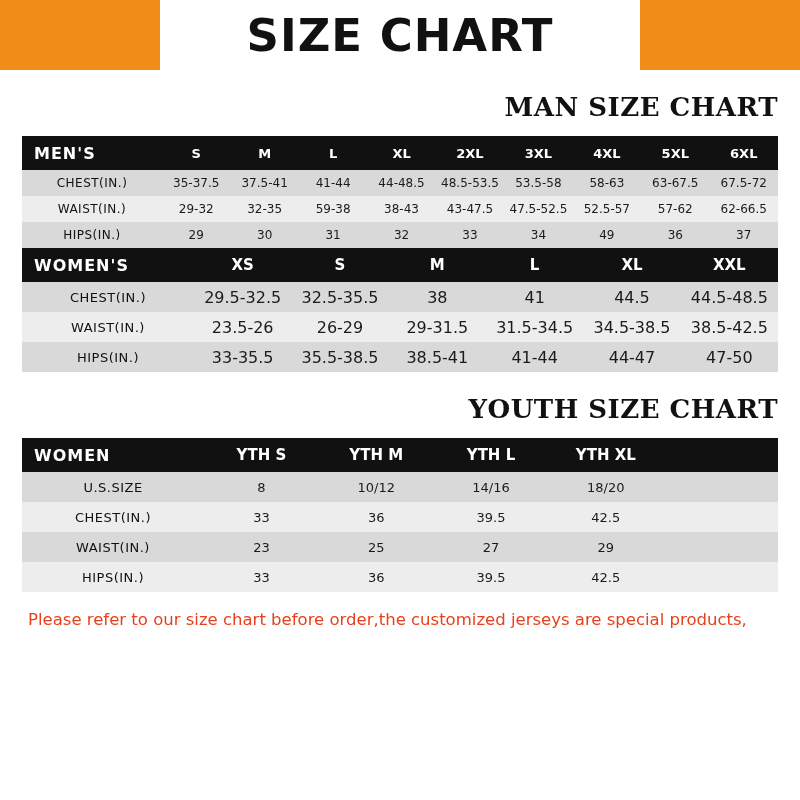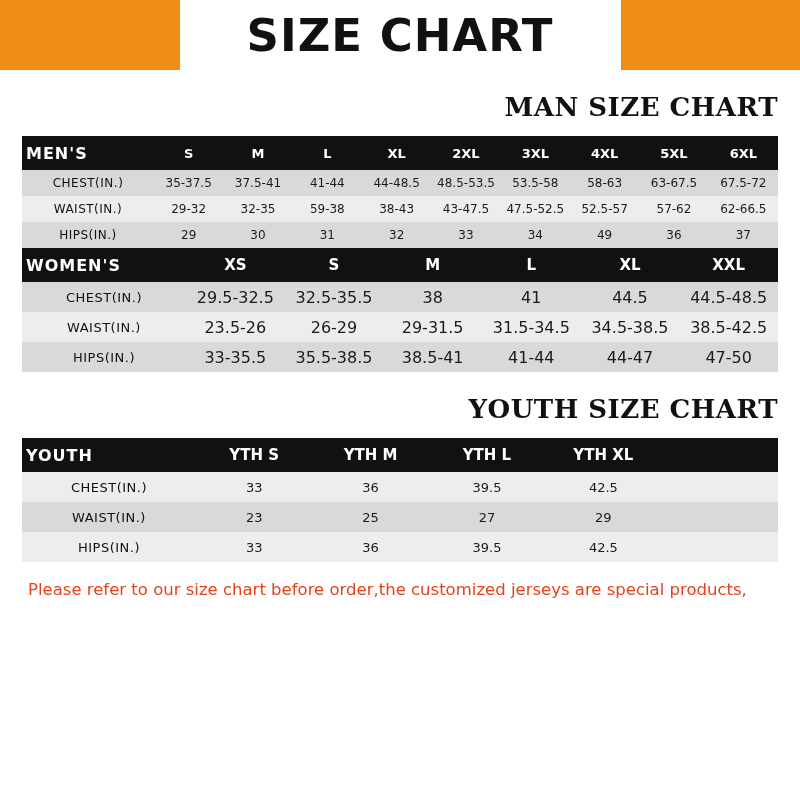--- a/index.html
+++ b/index.html
@@ -25,21 +25,21 @@
     position: relative;
     height: 70px;
     background: #f28c18;
     display: flex;
     align-items: center;
     justify-content: center;
   }
   .banner-inner {
     background: #ffffff;
     height: 70px;
-    width: 441px;
+    width: 480px;
     display: flex;
     align-items: center;
     justify-content: center;
   }
   .banner-title {
     font-family: "DejaVu Sans", sans-serif;
     font-weight: bold;
     font-size: 45px;
     letter-spacing: 1px;
     color: #111111;
@@ -78,21 +78,21 @@
     background: #111111;
   }
   table.sizetable thead th {
     color: #ffffff;
     font-weight: bold;
     height: 34px;
     font-size: 14px;
   }
   table.sizetable thead th.rowlabel {
     text-align: left;
-    padding-left: 4px;
+    padding-left: 12px;
     font-size: 16px;
     letter-spacing: 1px;
   }
   
   table.sizetable tbody tr.odd {
     background: #d9d9d9;
   }
   table.sizetable tbody tr.even {
     background: #ededed;
   }
@@ -239,29 +239,37 @@
         </tr>
       </tbody>
     </table>
   </div>
 
   <div class="section">
     <div class="section-title">YOUTH SIZE CHART</div>
     <table class="sizetable" id="youth-table">
       <thead>
         <tr>
-          <th class="rowlabel" style="width:170px">YOUTH</th>
+          <th class="rowlabel" style="width:170px">WOMEN</th>
           <th>YTH S</th>
           <th>YTH M</th>
           <th>YTH L</th>
           <th>YTH XL</th>
           <th></th>
         </tr>
       </thead>
       <tbody>
+        <tr class="odd">
+          <td class="rowlabel">U.S.SIZE</td>
+          <td>8</td>
+          <td>10/12</td>
+          <td>14/16</td>
+          <td>18/20</td>
+          <td></td>
+        </tr>
         <tr class="even">
           <td class="rowlabel">CHEST(IN.)</td>
           <td>33</td>
           <td>36</td>
           <td>39.5</td>
           <td>42.5</td>
           <td></td>
         </tr>
         <tr class="odd">
           <td class="rowlabel">WAIST(IN.)</td>

